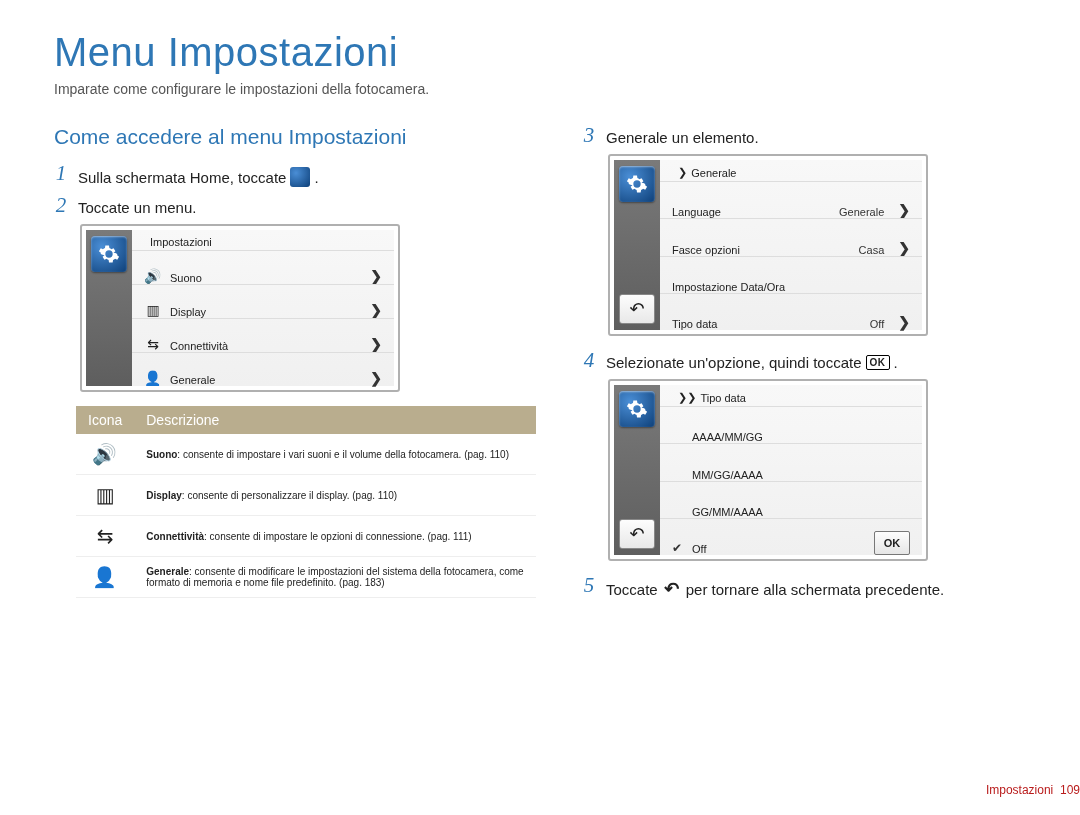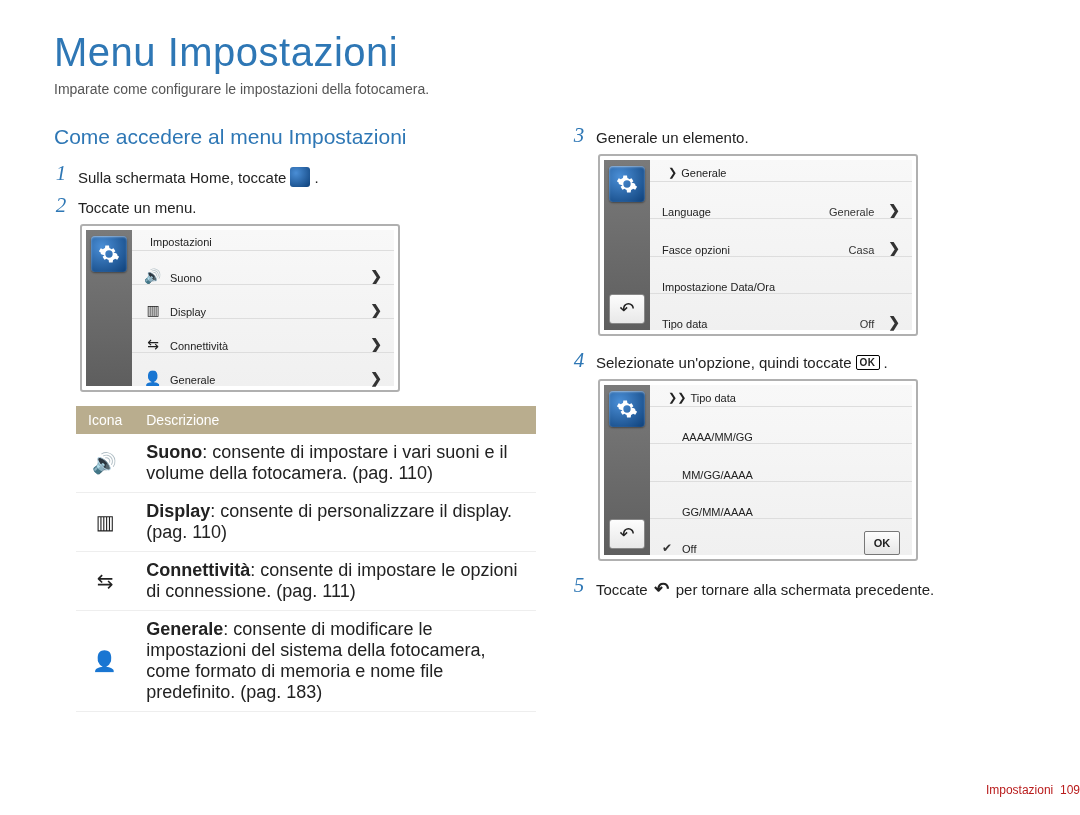--- a/index.html
+++ b/index.html
@@ -32,21 +32,21 @@
     margin: 0 0 6px 0;
     letter-spacing: 0.5px;
   }
   .subtitle {
     color: var(--muted);
     font-size: 14px;
     margin: 0 0 28px 0;
   }
   .cols {
     display: flex;
-    gap: 36px;
+    gap: 46px;
   }
   .col { flex: 1 1 0; }
   .section-h {
     color: var(--accent);
     font-size: 21px;
     font-weight: 400;
     margin: 0 0 14px 0;
   }
   .step {
     display: flex;
@@ -146,21 +146,21 @@
   }
   .desc-table th {
     background: var(--header-tan);
     color: #fff;
     font-weight: 400;
     font-size: 14px;
     text-align: left;
     padding: 6px 12px;
   }
   .desc-table td {
-    font-size: 18px;
+    font-size: 10px;
     padding: 8px 12px;
     vertical-align: middle;
     border-bottom: 1px solid #eee;
   }
   .desc-table td.icon-cell {
     width: 50px; text-align: center; font-size: 20px;
   }
   .desc-table b { font-weight: bold; }
 
   .inline-icon {

